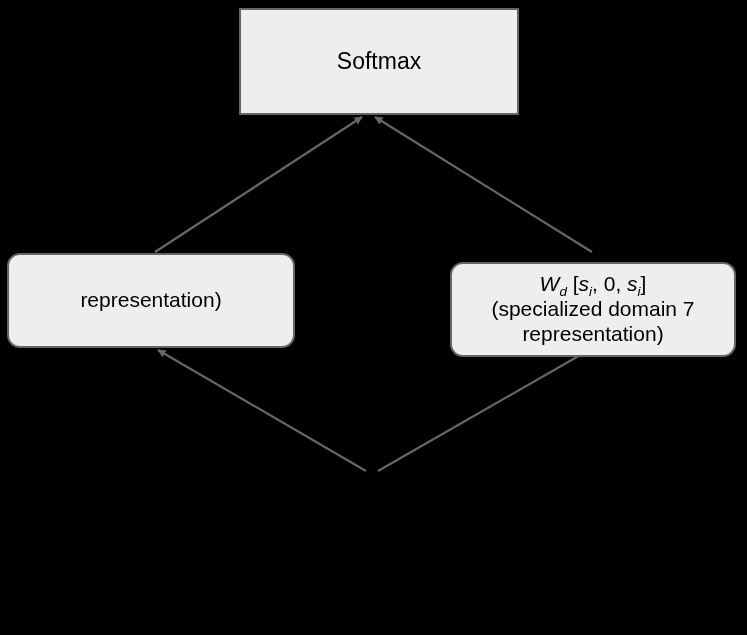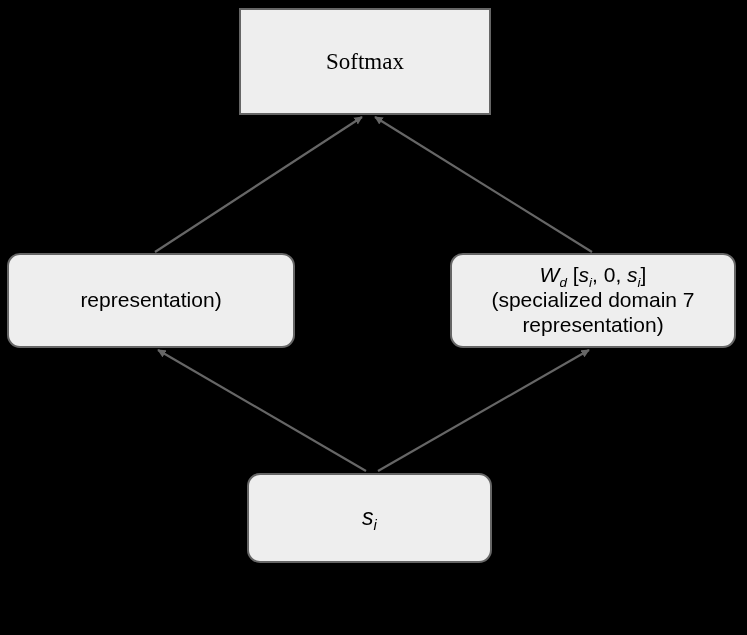--- a/index.html
+++ b/index.html
@@ -35,35 +35,34 @@
     justify-content: center;
     text-align: center;
     line-height: 1.18;
   }
   .node-sharp { border-radius: 0; }
   .node-round { border-radius: 13px; }
 
   #node-softmax {
     left: 239px;
     top: 8px;
-    width: 252px;
+    width: 280px;
     height: 107px;
     font-size: 23px;
-    font-family: Liberation Serif, serif;
   }
   #node-domain1 {
     left: 7px;
     top: 253px;
     width: 288px;
     height: 95px;
     font-size: 21px;
   }
   #node-domain2 {
     left: 450px;
-    top: 253px;
+    top: 262px;
     width: 286px;
     height: 95px;
     font-size: 21px;
   }
   #node-input {
     left: 247px;
     top: 473px;
     width: 245px;
     height: 90px;
     font-size: 23px;
@@ -114,17 +113,14 @@
   <div id="node-domain1" class="node node-round">
     <span class="caption-line">representation)</span>
   </div>
 
   <div id="node-domain2" class="node node-round">
     <span class="formula"><span>W</span><sub>d</sub><span class="up">&nbsp;</span><span class="up">[</span><span>s</span><sub>i</sub><span class="up">, </span><span class="up">0</span><span class="up">, </span><span>s</span><sub>i</sub><span class="up">]</span></span>
     <span class="caption-line">(specialized domain 7</span>
     <span class="caption-line">representation)</span>
   </div>
 
-  <div id="node-input" class="node node-round">
-    <span class="formula"><span>s</span><sub>i</sub></span>
-  </div>
 
 </div>
 
 </body></html>

